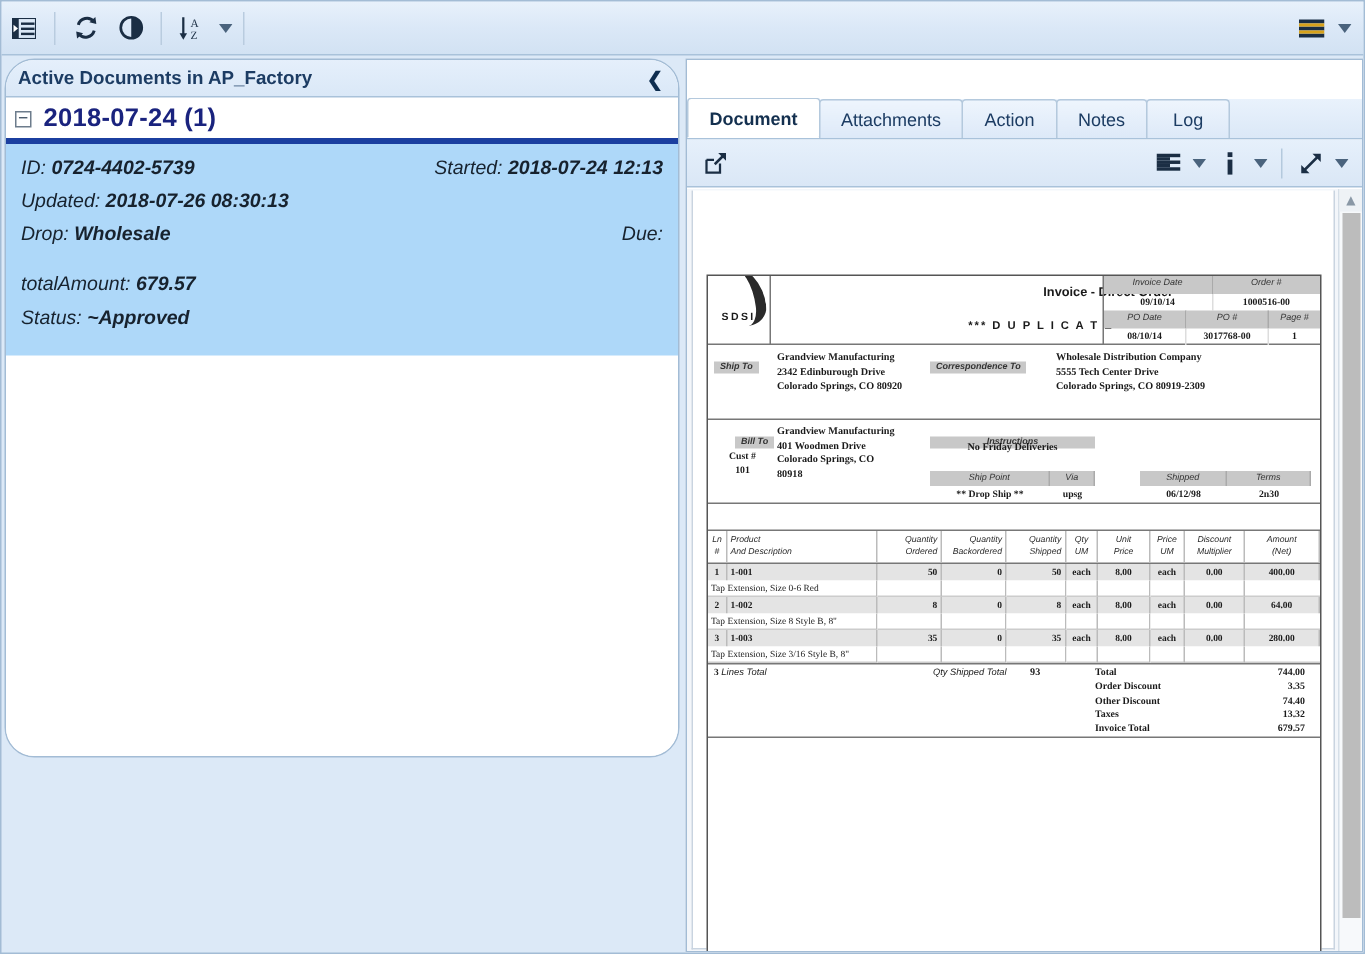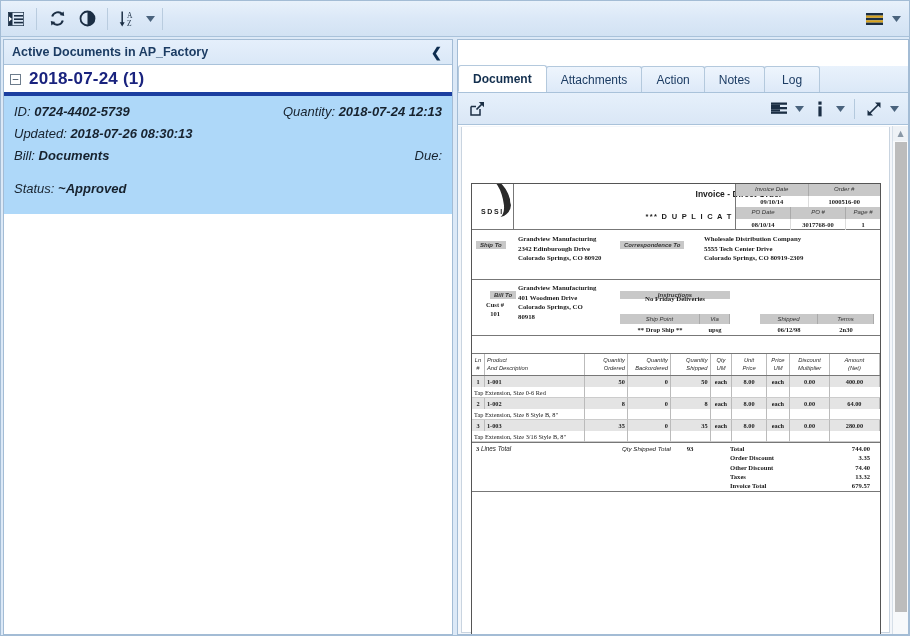--- a/index.html
+++ b/index.html
@@ -40,21 +40,21 @@
   }
   .tb-spacer { flex: 1; }
 
   
   .panel {
     position: absolute; top: 38px;
     background: #ffffff;
     border: 1px solid #a3bcd5;
     overflow: hidden;
   }
-  #left-panel  { left: 2px;   width: 450px; height: 596px; }
+  #left-panel  { left: 2px;   width: 450px; height: 466px; border-radius: 20px; }
   #right-panel { left: 456px; width: 452px; height: 596px; }
 
   .panel-header {
     height: 25px;
     background: linear-gradient(to bottom, #e5effb 0%, #dae8f7 100%);
     border-bottom: 1px solid #a9c2da;
     display: flex; align-items: center;
     padding: 0 8px;
     font-size: 12.5px; font-weight: bold; color: #1c3c63;
   }
@@ -396,42 +396,46 @@
         <span class="grp-label">2018-07-24 (1)</span>
       </div>
 
       <div class="doc-card">
         <div class="doc-line">
           <span class="fld">
             <span>ID:</span>
             <b>0724-4402-5739</b>
           </span>
           <span class="fld">
-            <span>Quantity:</span>
+            <span>Started:</span>
             <b>2018-07-24 12:13</b>
           </span>
         </div>
         <div class="doc-line">
           <span class="fld">
             <span>Updated:</span>
             <b>2018-07-26 08:30:13</b>
           </span>
         </div>
         <div class="doc-line">
           <span class="fld">
-            <span>Bill:</span>
-            <b>Documents</b>
+            <span>Drop:</span>
+            <b>Wholesale</b>
           </span>
           <span class="fld">
             <span>Due:</span>
             <b></b>
           </span>
         </div>
 
         <div class="doc-extra">
+          <div class="fld">
+            <span>totalAmount:</span>
+            <b>679.57</b>
+          </div>
           <div class="fld">
             <span>Status:</span>
             <b>~Approved</b>
           </div>
         </div>
       </div>
     </div>
   </div>
 
   <div class="panel" id="right-panel">

